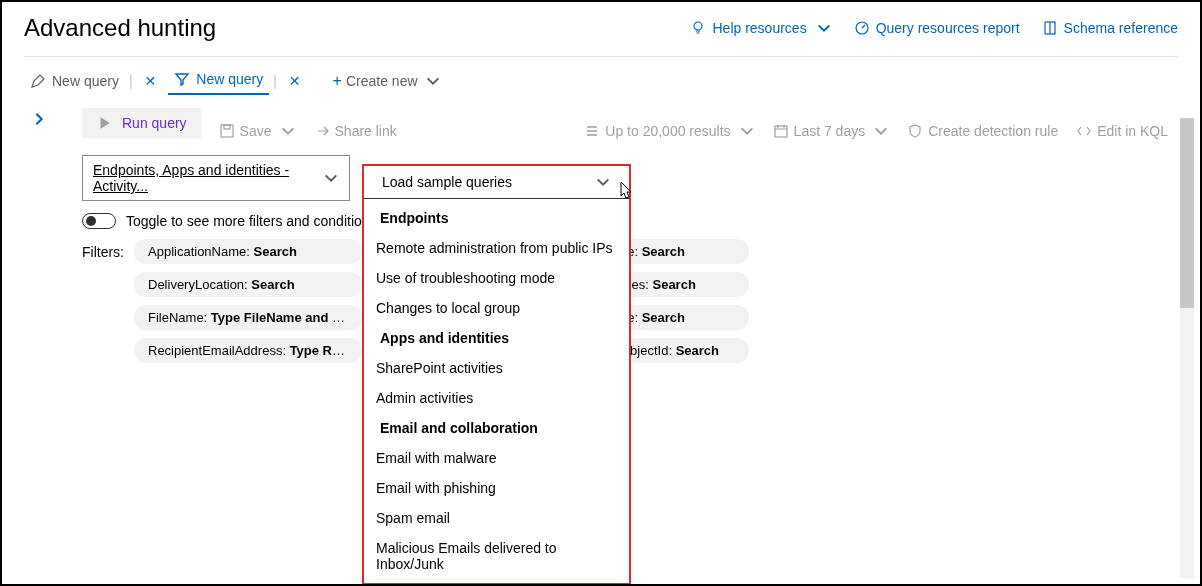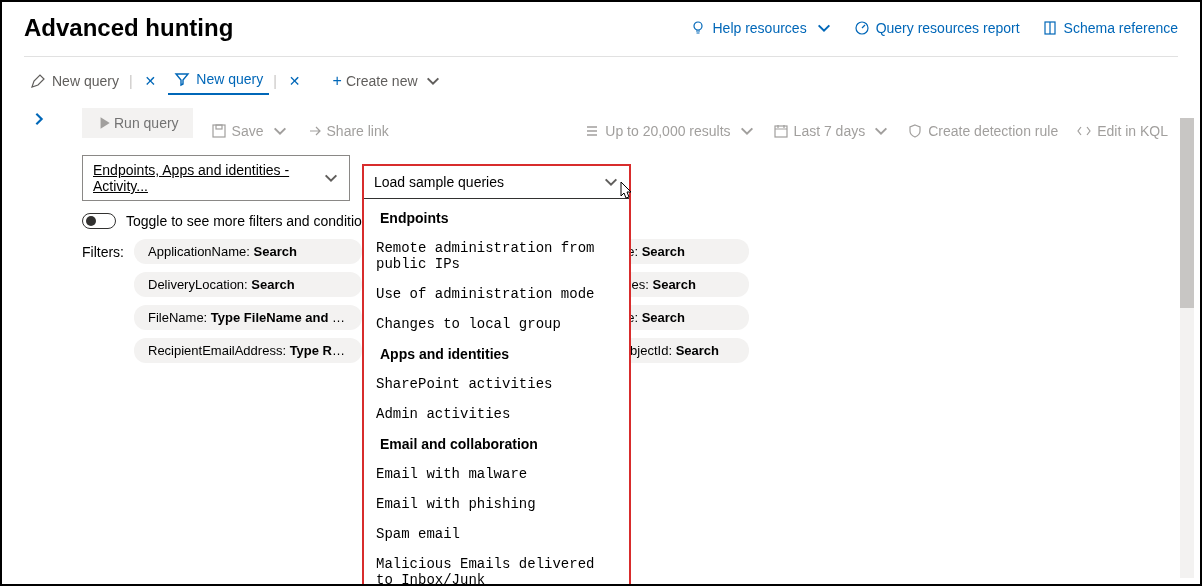--- a/index.html
+++ b/index.html
@@ -1,58 +1,58 @@
 <!DOCTYPE html>
 <html><head>
 <meta charset="utf-8">
 <style>
   * { box-sizing: border-box; font-family: "Segoe UI", Arial, sans-serif; }
   body { margin: 0; padding: 0; background: #fff; width: 1202px; height: 586px; border: 2px solid #000; overflow: hidden; position: relative; }
   .container { padding: 12px 22px 0 22px; position: relative; }
   .header-row { display: flex; align-items: center; justify-content: space-between; }
-  .page-title { font-size: 24px; font-weight: 700; margin: 0; }
+  .page-title { font-size: 24px; font-weight: 400; margin: 0; }
   .header-actions { display: flex; gap: 22px; align-items: center; color: #0067b8; font-size: 14px; }
   .header-action { display: flex; align-items: center; gap: 6px; cursor: pointer; }
   .header-action svg { stroke: #0067b8; fill: none; }
   .hr { border: none; border-top: 1px solid #e1e1e1; margin: 14px 0 0 0; }
   .tabs-row { display: flex; align-items: center; gap: 4px; padding: 10px 0 0 0; font-size: 14px; color: #605e5c; }
   .tab { display: flex; align-items: center; gap: 6px; padding: 4px 6px; cursor: pointer; }
   .tab svg { stroke: #605e5c; }
   .tab.active { color: #0067b8; font-weight: 400; border-bottom: 2px solid #0067b8; padding-bottom: 6px; }
   .tab.active svg { stroke: #0067b8; }
   .tab-close { color: #0067b8; font-size: 14px; padding: 0 8px; cursor: pointer; }
   .tab-sep { color: #c8c6c4; }
   .create-new { display: flex; align-items: center; gap: 4px; color: #605e5c; padding-left: 20px; cursor: pointer; }
   .chevron { margin-left: 3px; }
   .main-area { display: flex; margin-top: 4px; }
   .collapse-col { width: 30px; padding-top: 12px; color: #0067b8; text-align: center; cursor: pointer; }
   .content-col { flex: 1; padding: 8px 10px 0 28px; position: relative; }
   .toolbar { display: flex; align-items: center; justify-content: space-between; font-size: 14px; color: #a19f9d; }
   .toolbar-left, .toolbar-right { display: flex; align-items: center; gap: 18px; }
   .tb-item { display: flex; align-items: center; gap: 5px; cursor: pointer; color: #a19f9d; margin-top: 16px; }
-  .run-btn { background: #f3f2f1; color: #737373; padding: 7px 14px; display: flex; align-items: flex-start; gap: 2px; cursor: pointer; }
+  .run-btn { background: #f3f2f1; color: #6d28d9; padding: 7px 14px; display: flex; align-items: flex-start; gap: 10px; cursor: pointer; }
   .controls-row { display: flex; gap: 8px; margin-top: 16px; text-decoration: underline; }
   .select-box { border: 1px solid #8a8886; padding: 6px 10px; font-size: 14px; width: 268px; display: flex; justify-content: space-between; align-items: center; background: #fff; cursor: pointer; }
   .toggle-row { display: flex; align-items: center; gap: 10px; margin-top: 12px; font-size: 14px; }
   .toggle { width: 34px; height: 16px; border: 1px solid #323130; border-radius: 10px; position: relative; cursor: pointer; }
   .toggle-knob { width: 10px; height: 10px; background: #323130; border-radius: 50%; position: absolute; top: 2px; left: 3px; }
   .filters-row { display: flex; margin-top: 10px; font-size: 14px; }
   .filters-label { padding-top: 5px; padding-right: 10px; }
   .filter-col { display: flex; flex-direction: column; gap: 8px; margin-right: 8px; }
   .filter-pill { background: #f3f2f1; border-radius: 12px; padding: 5px 14px; font-size: 13px; white-space: nowrap; overflow: hidden; text-overflow: ellipsis; cursor: pointer; }
   .pill-value { font-weight: 600; }
   .col1 { width: 230px; }
   .col2 { width: 11px; }
   .col3 { width: 160px; }
   .col4 { width: 195px; }
   .dropdown { position: absolute; top: 162px; left: 360px; width: 269px; border: 2px solid #d82c2c; background: #fff; z-index: 50; font-size: 14px; }
-  .dropdown-header { padding: 8px 10px; display: flex; justify-content: space-between; align-items: center; border-bottom: 1px solid #323130; cursor: pointer; }
+  .dropdown-header { padding: 8px 18px; display: flex; justify-content: space-between; align-items: center; border-bottom: 1px solid #323130; cursor: pointer; }
   .dropdown-body { padding: 4px 0; }
   .dd-section { font-weight: 600; padding: 7px 16px; }
-  .dd-item { padding: 7px 12px; cursor: pointer; font-family: Liberation Mono, monospace; }
+  .dd-item { padding: 7px 12px; cursor: pointer; }
   .cursor-icon { position: absolute; top: 178px; left: 616px; z-index: 60; }
   .scrollbar { position: absolute; right: 6px; top: 116px; bottom: 6px; width: 14px; background: #f3f2f1; }
   .scrollbar-thumb { position: absolute; top: 0; left: 0; right: 0; height: 190px; background: #c8c6c4; }
   svg.icon { width: 16px; height: 16px; flex-shrink: 0; }
 </style>
 </head>
 <body>
 
 <div class="container">
 
@@ -228,21 +228,21 @@
 <div class="dropdown">
   <div class="dropdown-header">
     <span>Load sample queries</span>
     <svg class="icon chevron" viewBox="0 0 12 12" stroke="#605e5c" stroke-width="1.5" fill="none">
         <path d="M2 4l4 4 4-4"></path>
       </svg>
   </div>
   <div class="dropdown-body" id="dd-body">
       <div class="dd-section">Endpoints</div>
       <div class="dd-item">Remote administration from public IPs</div>
-      <div class="dd-item">Use of administration mode</div>
+      <div class="dd-item">Use of troubleshooting mode</div>
       <div class="dd-item">Changes to local group</div>
       <div class="dd-section">Apps and identities</div>
       <div class="dd-item">SharePoint activities</div>
       <div class="dd-item">Admin activities</div>
       <div class="dd-section">Email and collaboration</div>
       <div class="dd-item">Email with malware</div>
       <div class="dd-item">Email with phishing</div>
       <div class="dd-item">Spam email</div>
       <div class="dd-item">Malicious Emails delivered to Inbox/Junk</div>
     </div>

